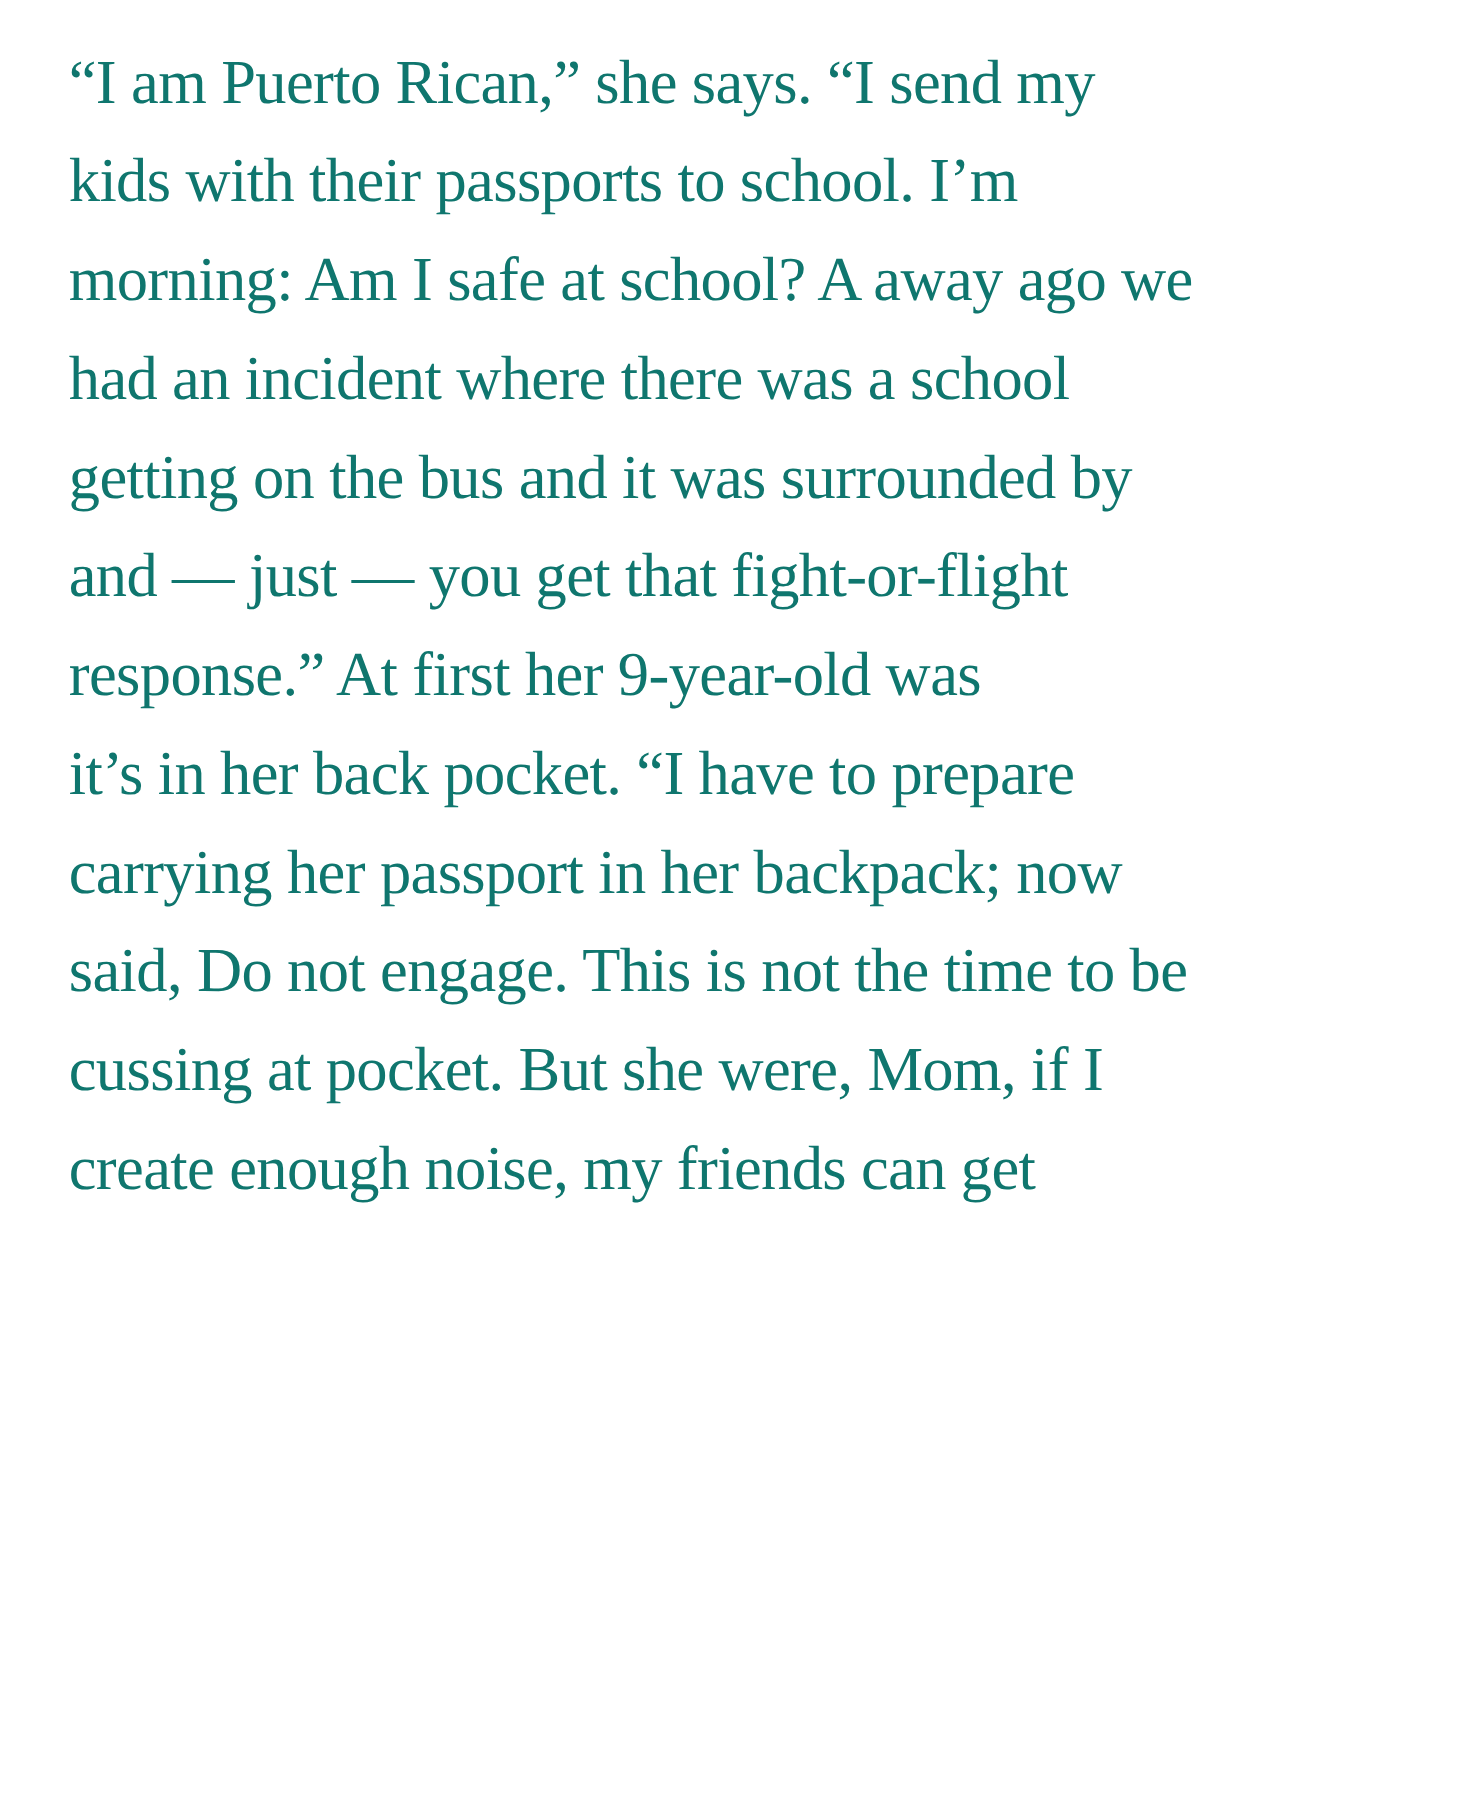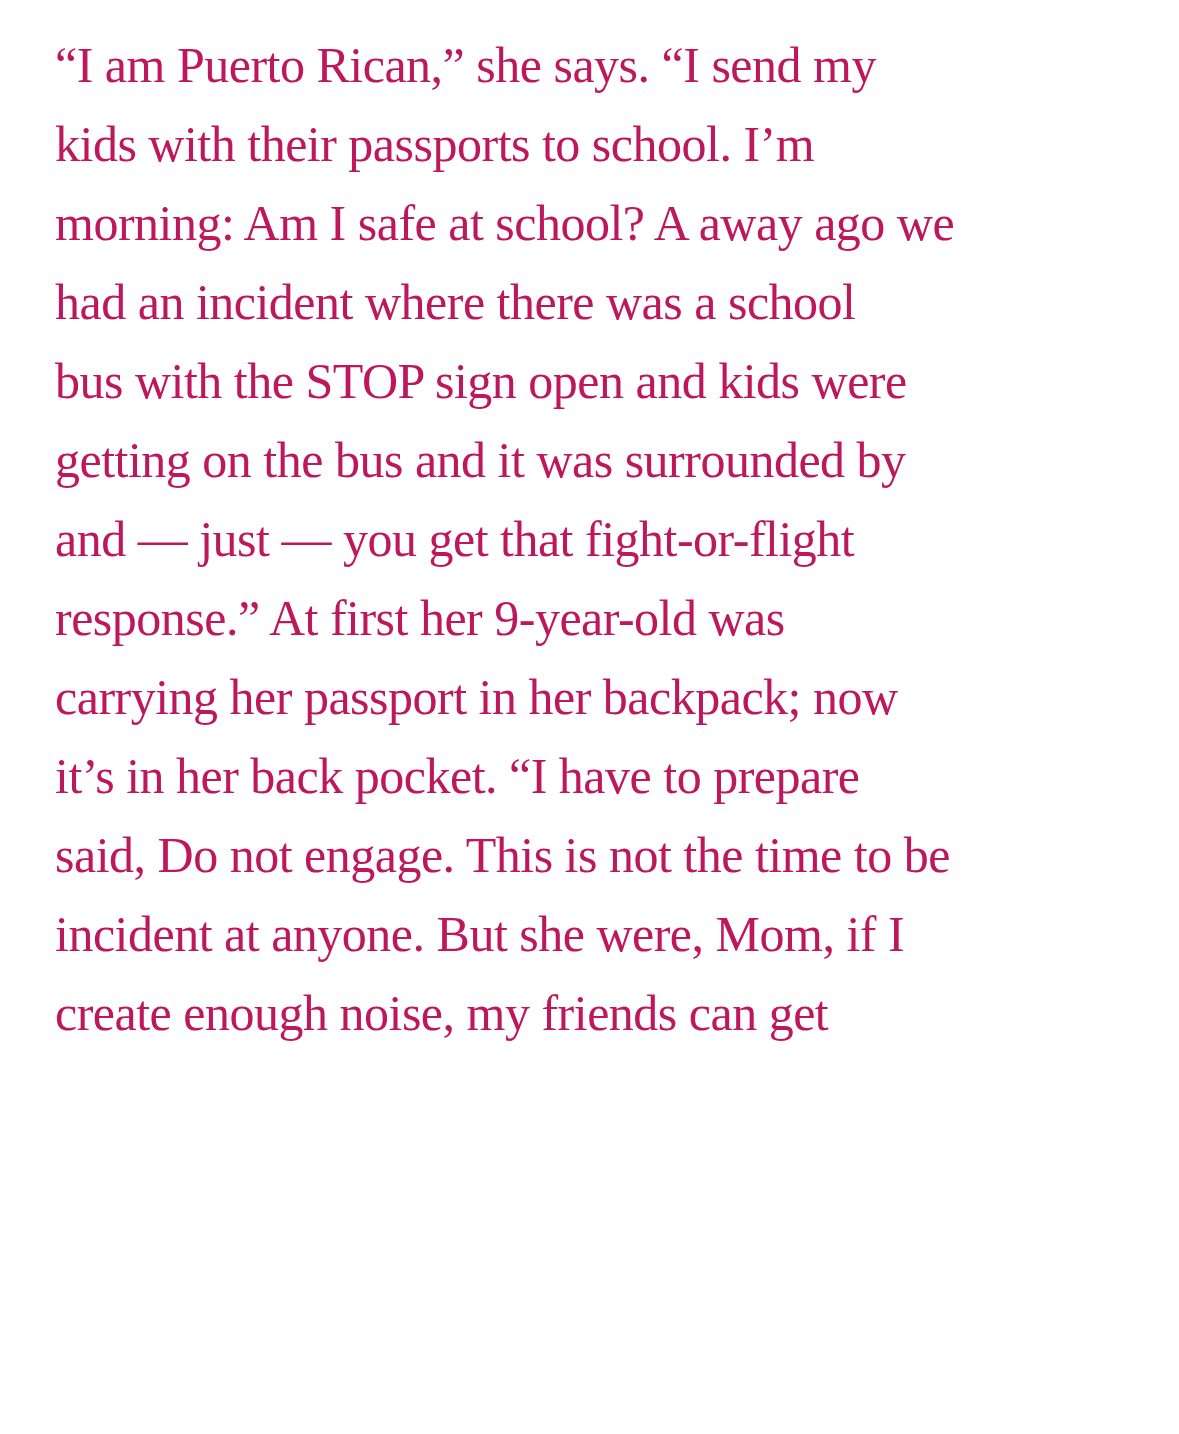--- a/index.html
+++ b/index.html
@@ -14,21 +14,21 @@
     overflow: hidden;
     font-family: "Liberation Serif", "DejaVu Serif", serif;
   }
   .article-paragraph {
     position: absolute;
     left: 55px;
     top: 26px;
     width: 1080px;
     font-size: 50px;
     line-height: 79px;
-    color: #be185d;
+    color: #0f766e;
     letter-spacing: -0.5px;
     font-weight: 400;
   }
   .text-line {
     display: block;
     white-space: nowrap;
   }
   .seg-italic {
   }
   .seg-roman {
@@ -37,23 +37,22 @@
 </style>
 </head>
 <body>
 
 <div class="page">
   <p class="article-paragraph">
       <span class="text-line"><span class="seg-roman">“I am Puerto Rican,” she says. “I send my</span></span>
       <span class="text-line"><span class="seg-roman">kids with their passports to school. I’m</span></span>
       <span class="text-line"><span class="seg-roman">morning: </span><span class="seg-italic">Am I safe at school?</span><span class="seg-roman"> A away ago we</span></span>
       <span class="text-line"><span class="seg-roman">had an incident where there was a school</span></span>
-      <span class="text-line"><span class="seg-roman">bus with the STOP sign open and kids were</span></span>
       <span class="text-line"><span class="seg-roman">getting on the bus and it was surrounded by</span></span>
       <span class="text-line"><span class="seg-roman">and — just — you get that fight-or-flight</span></span>
       <span class="text-line"><span class="seg-roman">response.” At first her 9-year-old was</span></span>
+      <span class="text-line"><span class="seg-roman">it’s in her back pocket. “I have to prepare</span></span>
       <span class="text-line"><span class="seg-roman">carrying her passport in her backpack; now</span></span>
-      <span class="text-line"><span class="seg-roman">it’s in her back pocket. “I have to prepare</span></span>
       <span class="text-line"><span class="seg-roman">said, </span><span class="seg-italic">Do not engage. This is not the time to be</span></span>
-      <span class="text-line"><span class="seg-italic">incident at anyone.</span><span class="seg-roman"> But she were, </span><span class="seg-italic">Mom, if I</span></span>
+      <span class="text-line"><span class="seg-italic">cussing at pocket.</span><span class="seg-roman"> But she were, </span><span class="seg-italic">Mom, if I</span></span>
       <span class="text-line"><span class="seg-italic">create enough noise, my friends can get</span></span>
     </p>
 </div>
 
 </body></html>

